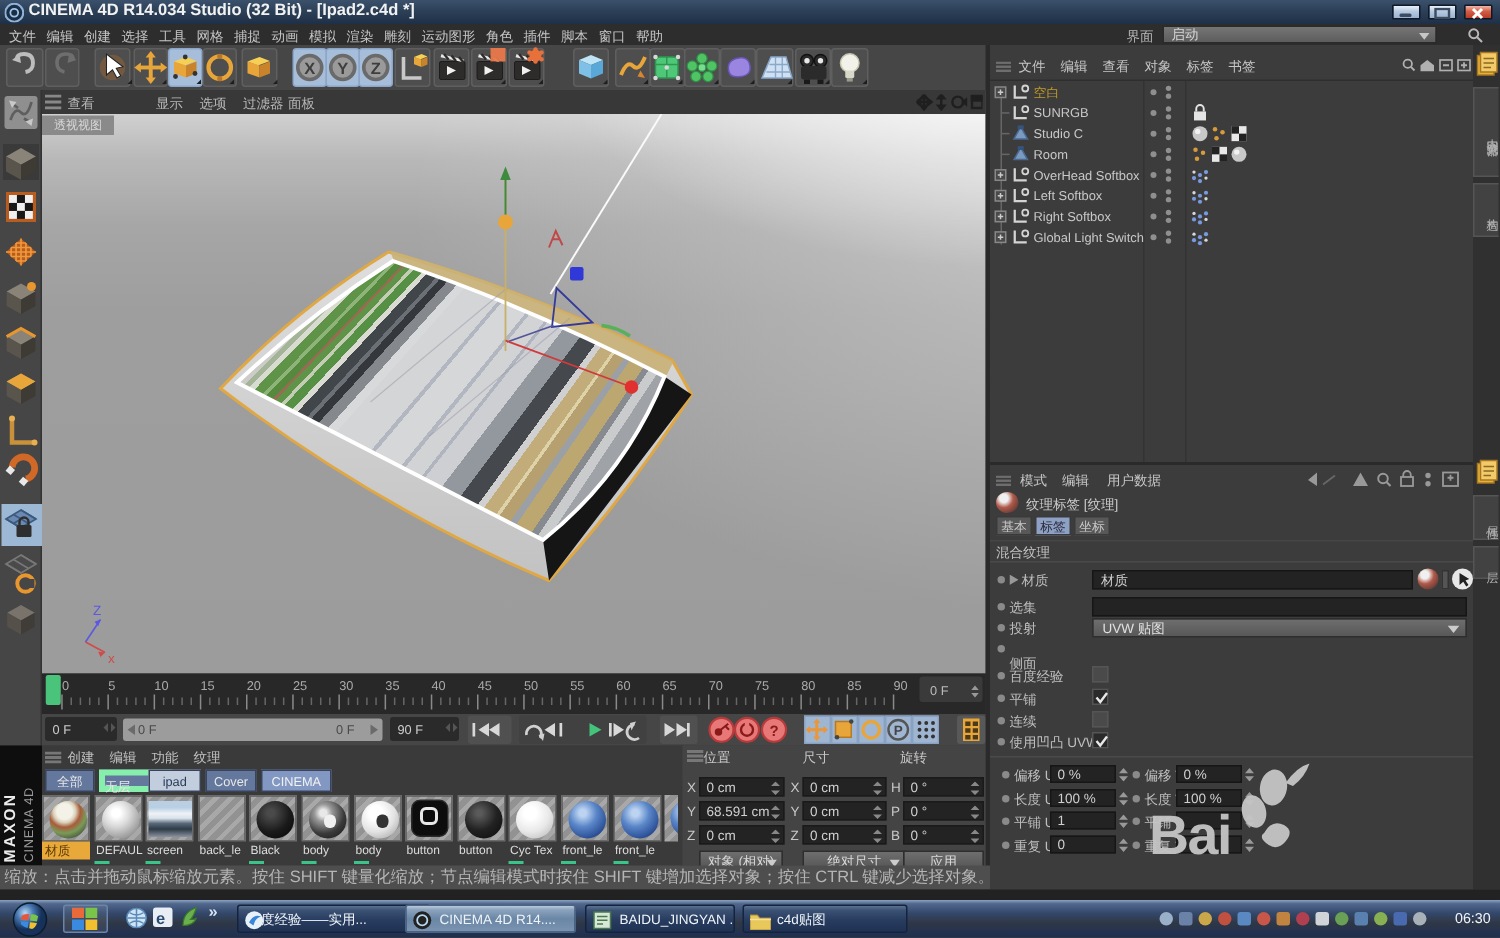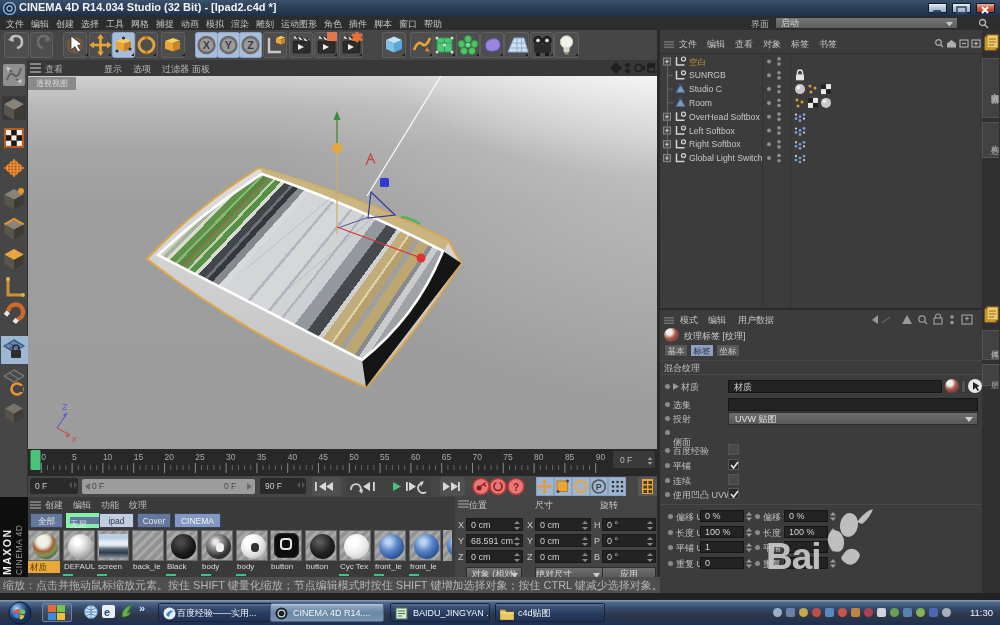--- a/index.html
+++ b/index.html
@@ -875,21 +875,21 @@
       <div class="abs" style="left:80px;top:53px;width:56px;height:13px;background:#232323;border:1px solid #1a1a1a;color:#d0d0d0;font-size:9px;line-height:12px;padding-left:4px">0 cm<svg class="abs" style="right:2px;top:2px" width="6" height="9">
           <path d="M3 0 L6 3 L0 3 Z M3 9 L6 6 L0 6 Z" fill="#888"></path>
         </svg></div>
 <span class="abs" style="left:139px;top:55px">B</span>
       <div class="abs" style="left:147px;top:53px;width:54px;height:13px;background:#232323;border:1px solid #1a1a1a;color:#d0d0d0;font-size:9px;line-height:12px;padding-left:4px">0 °<svg class="abs" style="right:2px;top:2px" width="6" height="9">
           <path d="M3 0 L6 3 L0 3 Z M3 9 L6 6 L0 6 Z" fill="#888"></path>
         </svg></div>
 <div class="abs" style="left:11px;top:70px;width:56px;height:13px;background:linear-gradient(180deg,#6e6e6e,#565656);border:1px solid #2e2e2e;color:#d8d8d8;font-size:9px;line-height:12px;text-align:center">对象 (相对)<svg class="abs" style="right:3px;top:5px" width="7" height="5">
           <path d="M0 0 L7 0 L3.5 5 Z" fill="#ccc"></path>
         </svg></div>
-<div class="abs" style="left:80px;top:70px;width:69px;height:13px;background:linear-gradient(180deg,#6e6e6e,#565656);border:1px solid #2e2e2e;color:#d8d8d8;font-size:9px;line-height:12px;">绝对尺寸<svg class="abs" style="right:3px;top:5px" width="7" height="5">
+<div class="abs" style="left:80px;top:70px;width:69px;height:13px;background:linear-gradient(180deg,#6e6e6e,#565656);border:1px solid #2e2e2e;color:#d8d8d8;font-size:9px;line-height:12px;text-align:center">绝对尺寸<svg class="abs" style="right:3px;top:5px" width="7" height="5">
           <path d="M0 0 L7 0 L3.5 5 Z" fill="#ccc"></path>
         </svg></div>
 <div class="abs" style="left:147px;top:70px;width:54px;height:13px;background:linear-gradient(180deg,#6e6e6e,#565656);border:1px solid #2e2e2e;color:#d8d8d8;font-size:9px;line-height:12px;text-align:center">应用</div>
     </div>
 </div>
 <div id="statusbar" class="abs">&nbsp;缩放：点击并拖动鼠标缩放元素。按住 SHIFT 键量化缩放；节点编辑模式时按住 SHIFT 键增加选择对象；按住 CTRL 键减少选择对象。</div>
 <div id="rightpanel" class="abs">
     <svg class="abs" style="left:4px;top:11px" width="10" height="7">
       <g fill="#6e6e6e">
         <rect y="0" width="10" height="1.6"></rect>
@@ -1219,21 +1219,21 @@
       <path d="M1 7 h12 M7 1 v12 M2.5 3.5 q4.5 3 9 0 M2.5 10.5 q4.5 -3 9 0" stroke="#5a8ab8" fill="none" stroke-width="1"></path>
     </svg>
     <svg class="abs" style="left:102px;top:4px" width="14" height="15">
       <rect x="0" y="1" width="13" height="13" rx="2" fill="#e8eef4"></rect>
       <text x="2" y="12" font-size="11" font-weight="bold" fill="#2a4a72">e</text>
     </svg>
     <svg class="abs" style="left:120px;top:4px" width="13" height="15">
       <path d="M2 13 q0 -9 9 -12 q-2 6 -4 8 q3 0 4 -1 q-2 5 -9 5 z" fill="#6ab04c" stroke="#3a7a2a" stroke-width=".8"></path>
     </svg>
     <span class="abs" style="left:139px;top:2px;color:#d8e4f0;font-size:11px;font-weight:bold">»</span>
-    <div class="abs" style="left:158px;top:3px;width:129px;height:19px;background:linear-gradient(180deg,#5a718f 0%,#3b5174 18%,#273c5f 55%,#203254 100%);border:1px solid #15243e;border-radius:2px;color:#f0f4f8;font-size:9px;line-height:18px;padding-left:18px;overflow:hidden;white-space:nowrap"><svg class="abs" style="left:4px;top:3px" width="13" height="13">
+    <div class="abs" style="left:158px;top:3px;width:129px;height:19px;background:linear-gradient(180deg,#5a718f 0%,#3b5174 18%,#273c5f 55%,#203254 100%);border:1px solid #15243e;border-radius:2px;color:#f0f4f8;font-size:9px;line-height:18px;padding-left:6px;overflow:hidden;white-space:nowrap"><svg class="abs" style="left:4px;top:3px" width="13" height="13">
         <circle cx="6.5" cy="6.5" r="6" fill="#e8f0f8"></circle>
         <path d="M3 8 q3 -6 8 -4 q-4 1 -5 6 z" fill="#3a86d8"></path>
       </svg>百度经验——实用...</div>
     <div class="abs" style="left:270px;top:3px;width:114px;height:19px;background:linear-gradient(180deg,#b9c9da 0%,#8ba3bd 15%,#6a87a6 50%,#7a93b0 100%);border:1px solid #4a6585;border-radius:2px;color:#f0f4f8;font-size:9px;line-height:18px;padding-left:22px;overflow:hidden;white-space:nowrap"><svg class="abs" style="left:4px;top:3px" width="13" height="13">
         <circle cx="6.5" cy="6.5" r="6" fill="#222"></circle>
         <circle cx="6.5" cy="6.5" r="3.4" fill="none" stroke="#b8d8f0" stroke-width="1.2"></circle>
       </svg>CINEMA 4D R14....</div>
     <div class="abs" style="left:390px;top:3px;width:100px;height:19px;background:linear-gradient(180deg,#5a718f 0%,#3b5174 18%,#273c5f 55%,#203254 100%);border:1px solid #15243e;border-radius:2px;color:#f0f4f8;font-size:9px;line-height:18px;padding-left:22px;overflow:hidden;white-space:nowrap"><svg class="abs" style="left:4px;top:3px" width="13" height="13">
         <rect x="1" y="1" width="11" height="11" fill="#d8e8d8" stroke="#4a7a4a"></rect>
         <path d="M3 4 h7 M3 6.5 h7 M3 9 h4" stroke="#4a7a4a"></path>
@@ -1249,14 +1249,14 @@
     <div class="abs" style="left:825px;top:8px;width:9px;height:9px;background:#5a88c0;border-radius:2px"></div>
     <div class="abs" style="left:838px;top:8px;width:9px;height:9px;background:#c8574a;border-radius:50%"></div>
     <div class="abs" style="left:851px;top:8px;width:9px;height:9px;background:#c08440;border-radius:2px"></div>
     <div class="abs" style="left:864px;top:8px;width:9px;height:9px;background:#b04050;border-radius:50%"></div>
     <div class="abs" style="left:877px;top:8px;width:9px;height:9px;background:#d0d4d8;border-radius:2px"></div>
     <div class="abs" style="left:890px;top:8px;width:9px;height:9px;background:#6aa055;border-radius:50%"></div>
     <div class="abs" style="left:903px;top:8px;width:9px;height:9px;background:#5a80b0;border-radius:2px"></div>
     <div class="abs" style="left:916px;top:8px;width:9px;height:9px;background:#86b052;border-radius:50%"></div>
     <div class="abs" style="left:929px;top:8px;width:9px;height:9px;background:#4a6ab0;border-radius:2px"></div>
     <div class="abs" style="left:942px;top:8px;width:9px;height:9px;background:#a8b0b8;border-radius:50%"></div>
-    <span class="abs" style="left:970px;top:7px;color:#f0f4f8;font-size:9.5px">11:30</span>
+    <span class="abs" style="left:970px;top:7px;color:#f0f4f8;font-size:9.5px">06:30</span>
   </div>
 
 </body></html>

